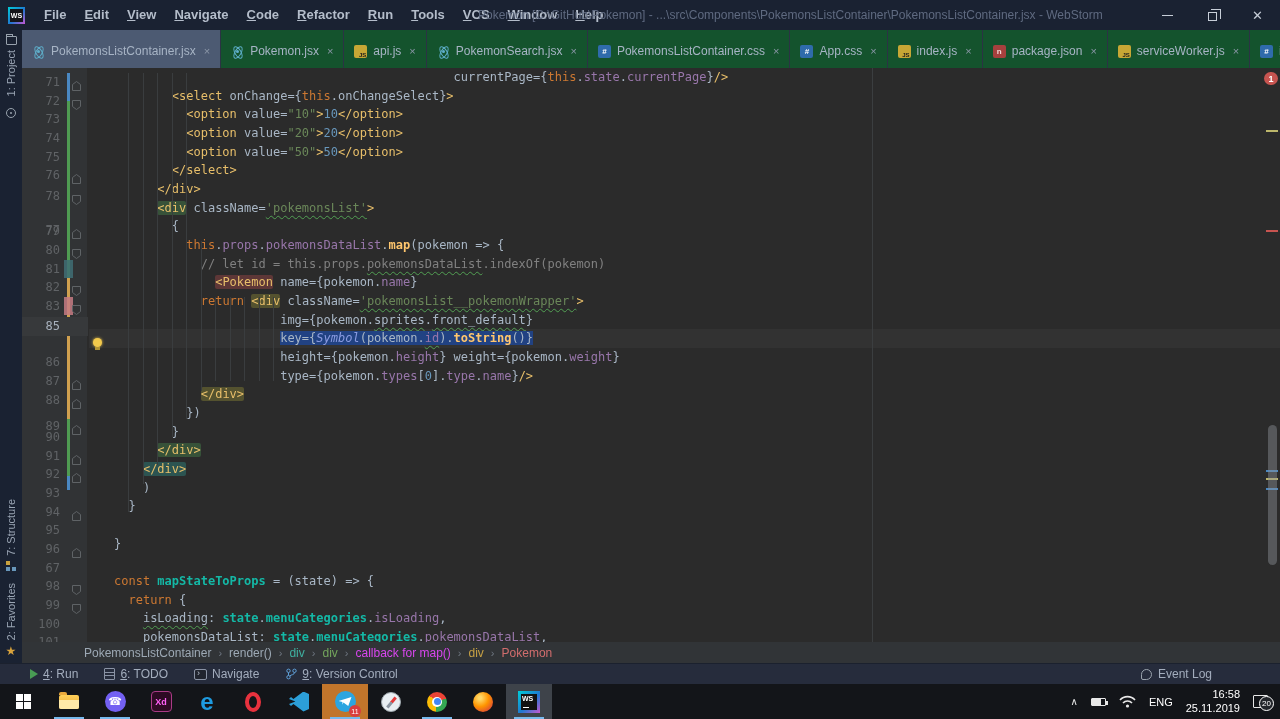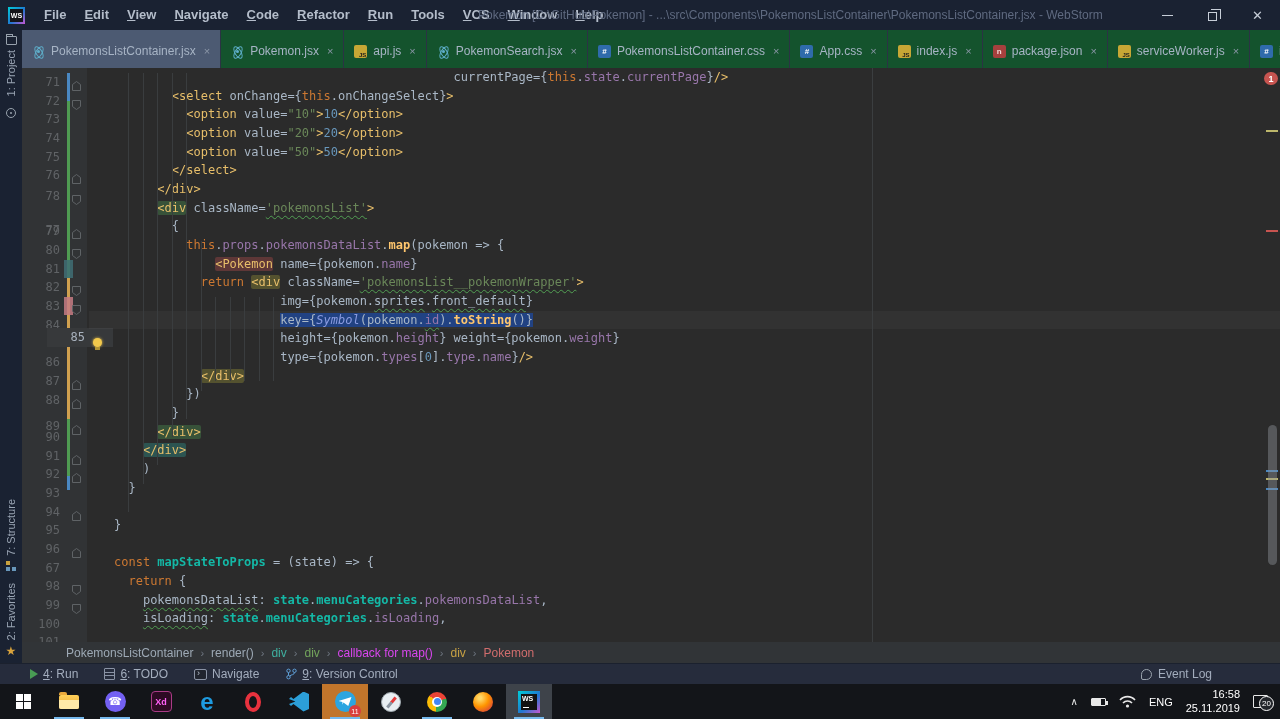--- a/index.html
+++ b/index.html
@@ -97,21 +97,21 @@
 
   
   #err-badge { position:absolute; right:2px; top:4px; width:14px; height:13px; border-radius:7px;
                background:#c75450; color:#fff; font-size:9px; font-weight:bold;
                display:flex; align-items:center; justify-content:center; }
   .stripe-mark { position:absolute; right:2px; width:12px; height:2px; }
   #vscroll { position:absolute; right:3px; width:9px; border-radius:5px; background:rgba(140,145,150,.45); }
 
   
   #breadcrumbs { position:absolute; left:22px; top:642px; right:0; height:21px; background:#313437;
-                 display:flex; align-items:center; font-size:12px; padding-left:44px; color:#9da9b5; }
+                 display:flex; align-items:center; font-size:12px; padding-left:62px; color:#9da9b5; }
   .bc-sep { color:#6f7782; margin:0 7px; font-size:11px; }
 
   
   #statusbar { position:absolute; left:0; top:663px; width:1280px; height:21px; background:#262c3c;
                border-top:1px solid #1b212e; display:flex; align-items:center; font-size:12px; color:#a3adbd; }
   .sb-item { display:flex; align-items:center; gap:5px; margin-right:26px; }
   .sb-item:first-child { margin-left:30px; }
   .icon-run { width:0; height:0; border-left:8px solid #499c54; border-top:5px solid transparent; border-bottom:5px solid transparent; }
   .icon-todo { width:11px; height:12px; border:1px solid #8a93a5; border-radius:1px;
                background:linear-gradient(#0000 3px,#8a93a5 3px,#8a93a5 4px,#0000 4px,#0000 6px,#8a93a5 6px,#8a93a5 7px,#0000 7px); }
@@ -345,21 +345,21 @@
         </div>
         <div class="grow" style="top: 229.16px;">
           <span class="gnum">83</span>
           <span class="gfold"><svg width="9" height="10">
               <path d="M0.5 0.5 L8.5 0.5 L8.5 6.5 L4.5 9.5 L0.5 6.5 Z" fill="none" stroke="#5f6366"></path>
             </svg></span>
         </div>
         <div class="grow" style="top: 247.84px;">
           <span class="gnum">84</span>
         </div>
-        <div class="grow cur" style="top: 260px; margin-left: 25px;">
+        <div class="grow cur" style="top: 249px;">
           <span class="gnum">85</span>
         </div>
         <div class="grow" style="top: 285.2px;">
           <span class="gnum">86</span>
         </div>
         <div class="grow" style="top: 303.88px;">
           <span class="gnum">87</span>
           <span class="gfold"><svg width="9" height="10">
               <path d="M0.5 3.5 L4.5 0.5 L8.5 3.5 L8.5 9.5 L0.5 9.5 Z" fill="none" stroke="#5f6366"></path>
             </svg></span>
@@ -435,41 +435,42 @@
         <div class="code-line"><span class="tk-d">                                               currentPage={</span><span class="tk-k">this</span><span class="tk-d">.</span><span class="tk-p">state</span><span class="tk-d">.</span><span class="tk-p">currentPage</span><span class="tk-d">}</span><span class="tk-t">/&gt;</span></div>
         <div class="code-line"><span class="tk-d">        </span><span class="tk-t">&lt;select</span><span class="tk-d"> onChange={</span><span class="tk-k">this</span><span class="tk-d">.onChangeSelect}</span><span class="tk-t">&gt;</span></div>
         <div class="code-line"><span class="tk-d">          </span><span class="tk-t">&lt;option</span><span class="tk-d"> value=</span><span class="tk-s">"10"</span><span class="tk-t">&gt;</span><span class="tk-n">10</span><span class="tk-t">&lt;/option&gt;</span></div>
         <div class="code-line"><span class="tk-d">          </span><span class="tk-t">&lt;option</span><span class="tk-d"> value=</span><span class="tk-s">"20"</span><span class="tk-t">&gt;</span><span class="tk-n">20</span><span class="tk-t">&lt;/option&gt;</span></div>
         <div class="code-line"><span class="tk-d">          </span><span class="tk-t">&lt;option</span><span class="tk-d"> value=</span><span class="tk-s">"50"</span><span class="tk-t">&gt;</span><span class="tk-n">50</span><span class="tk-t">&lt;/option&gt;</span></div>
         <div class="code-line"><span class="tk-d">        </span><span class="tk-t">&lt;/select&gt;</span></div>
         <div class="code-line"><span class="tk-d">      </span><span class="tk-t">&lt;/div&gt;</span></div>
         <div class="code-line"><span class="tk-d">      </span><span class="tk-t tk-hl-green">&lt;div</span><span class="tk-d"> className=</span><span class="tk-su">'pokemonsList'</span><span class="tk-t">&gt;</span></div>
         <div class="code-line"><span class="tk-d">        {</span></div>
         <div class="code-line"><span class="tk-d">          </span><span class="tk-k">this</span><span class="tk-d">.</span><span class="tk-p">props</span><span class="tk-d">.</span><span class="tk-p">pokemonsDataList</span><span class="tk-d">.</span><span class="tk-f">map</span><span class="tk-d">(pokemon =&gt; {</span></div>
+        <div class="code-line"><span class="tk-c">            // let id = this.props.</span><span class="tk-cu">pokemonsDataList</span><span class="tk-c">.indexOf(pokemon)</span></div>
         <div class="code-line"><span class="tk-d">              </span><span class="tk-t tk-hl-red">&lt;Pokemon</span><span class="tk-d"> name={pokemon.</span><span class="tk-p">name</span><span class="tk-d">}</span></div>
         <div class="code-line"><span class="tk-d">            </span><span class="tk-k">return</span><span class="tk-d"> </span><span class="tk-t tk-hl-olive">&lt;div</span><span class="tk-d"> className=</span><span class="tk-su">'pokemonsList__pokemonWrapper'</span><span class="tk-t">&gt;</span></div>
         <div class="code-line"><span class="tk-d">                       img={pokemon.</span><span class="tk-du">sprites</span><span class="tk-d">.</span><span class="tk-du">front_default</span><span class="tk-d">}</span></div>
         <div class="code-line cur"><span class="tk-d">                       </span><span class="tk-sel tk-d">key={</span><span class="tk-sel tk-sym">Symbol</span><span class="tk-sel tk-d">(pokemon.</span><span class="tk-sel tk-pu">id</span><span class="tk-sel tk-d">).</span><span class="tk-sel tk-f">toString</span><span class="tk-sel tk-d">()}</span></div>
         <div class="bulb" style="top: 269.52px; left: 2px;"></div>
         <div class="code-line"><span class="tk-d">                       height={pokemon.</span><span class="tk-p">height</span><span class="tk-d">} weight={pokemon.</span><span class="tk-p">weight</span><span class="tk-d">}</span></div>
         <div class="code-line"><span class="tk-d">                       type={pokemon.</span><span class="tk-p">types</span><span class="tk-d">[</span><span class="tk-n">0</span><span class="tk-d">].</span><span class="tk-p">type</span><span class="tk-d">.</span><span class="tk-p">name</span><span class="tk-d">}</span><span class="tk-t">/&gt;</span></div>
         <div class="code-line"><span class="tk-d">            </span><span class="tk-t tk-hl-olive">&lt;/div&gt;</span></div>
         <div class="code-line"><span class="tk-d">          })</span></div>
         <div class="code-line"><span class="tk-d">        }</span></div>
         <div class="code-line"><span class="tk-d">      </span><span class="tk-t tk-hl-green">&lt;/div&gt;</span></div>
         <div class="code-line"><span class="tk-d">    </span><span class="tk-t tk-hl-teal">&lt;/div&gt;</span></div>
         <div class="code-line"><span class="tk-d">    )</span></div>
         <div class="code-line"><span class="tk-d">  }</span></div>
         <div class="code-line"></div>
         <div class="code-line"><span class="tk-d">}</span></div>
         <div class="code-line"></div>
         <div class="code-line"><span class="tk-k">const</span><span class="tk-b"> mapStateToProps</span><span class="tk-d"> = (state) =&gt; {</span></div>
         <div class="code-line"><span class="tk-d">  </span><span class="tk-k">return</span><span class="tk-d"> {</span></div>
+        <div class="code-line"><span class="tk-d">    </span><span class="tk-du">isLoading</span><span class="tk-d">: </span><span class="tk-b">state</span><span class="tk-d">.</span><span class="tk-b">menuCategories</span><span class="tk-d">.</span><span class="tk-p">isLoading</span><span class="tk-d">,</span></div>
         <div class="code-line"><span class="tk-d">    </span><span class="tk-du">pokemonsDataList</span><span class="tk-d">: </span><span class="tk-b">state</span><span class="tk-d">.</span><span class="tk-b">menuCategories</span><span class="tk-d">.</span><span class="tk-p">pokemonsDataList</span><span class="tk-d">,</span></div>
-        <div class="code-line"><span class="tk-d">    </span><span class="tk-du">isLoading</span><span class="tk-d">: </span><span class="tk-b">state</span><span class="tk-d">.</span><span class="tk-b">menuCategories</span><span class="tk-d">.</span><span class="tk-p">isLoading</span><span class="tk-d">,</span></div>
         <div class="iguide" style="left: 39.46px; top: 5px; height: 438.98px;"></div>
         <div class="iguide" style="left: 53.92px; top: 5px; height: 410.96px;"></div>
         <div class="iguide" style="left: 68.38px; top: 5px; height: 392.28px;"></div>
         <div class="iguide" style="left: 82.84px; top: 5px; height: 364.26px;"></div>
         <div class="iguide" style="left: 97.3px; top: 5px; height: 345.58px;"></div>
         <div class="iguide" style="left: 111.76px; top: 173.12px; height: 149.44px;"></div>
         <div class="iguide" style="left: 126.22px; top: 229.16px; height: 84.06px;"></div>
         <div class="iguide" style="left: 140.68px; top: 229.16px; height: 84.06px;"></div>
         <div class="iguide" style="left: 155.14px; top: 229.16px; height: 84.06px;"></div>
         <div class="iguide" style="left: 169.6px; top: 229.16px; height: 84.06px;"></div>

